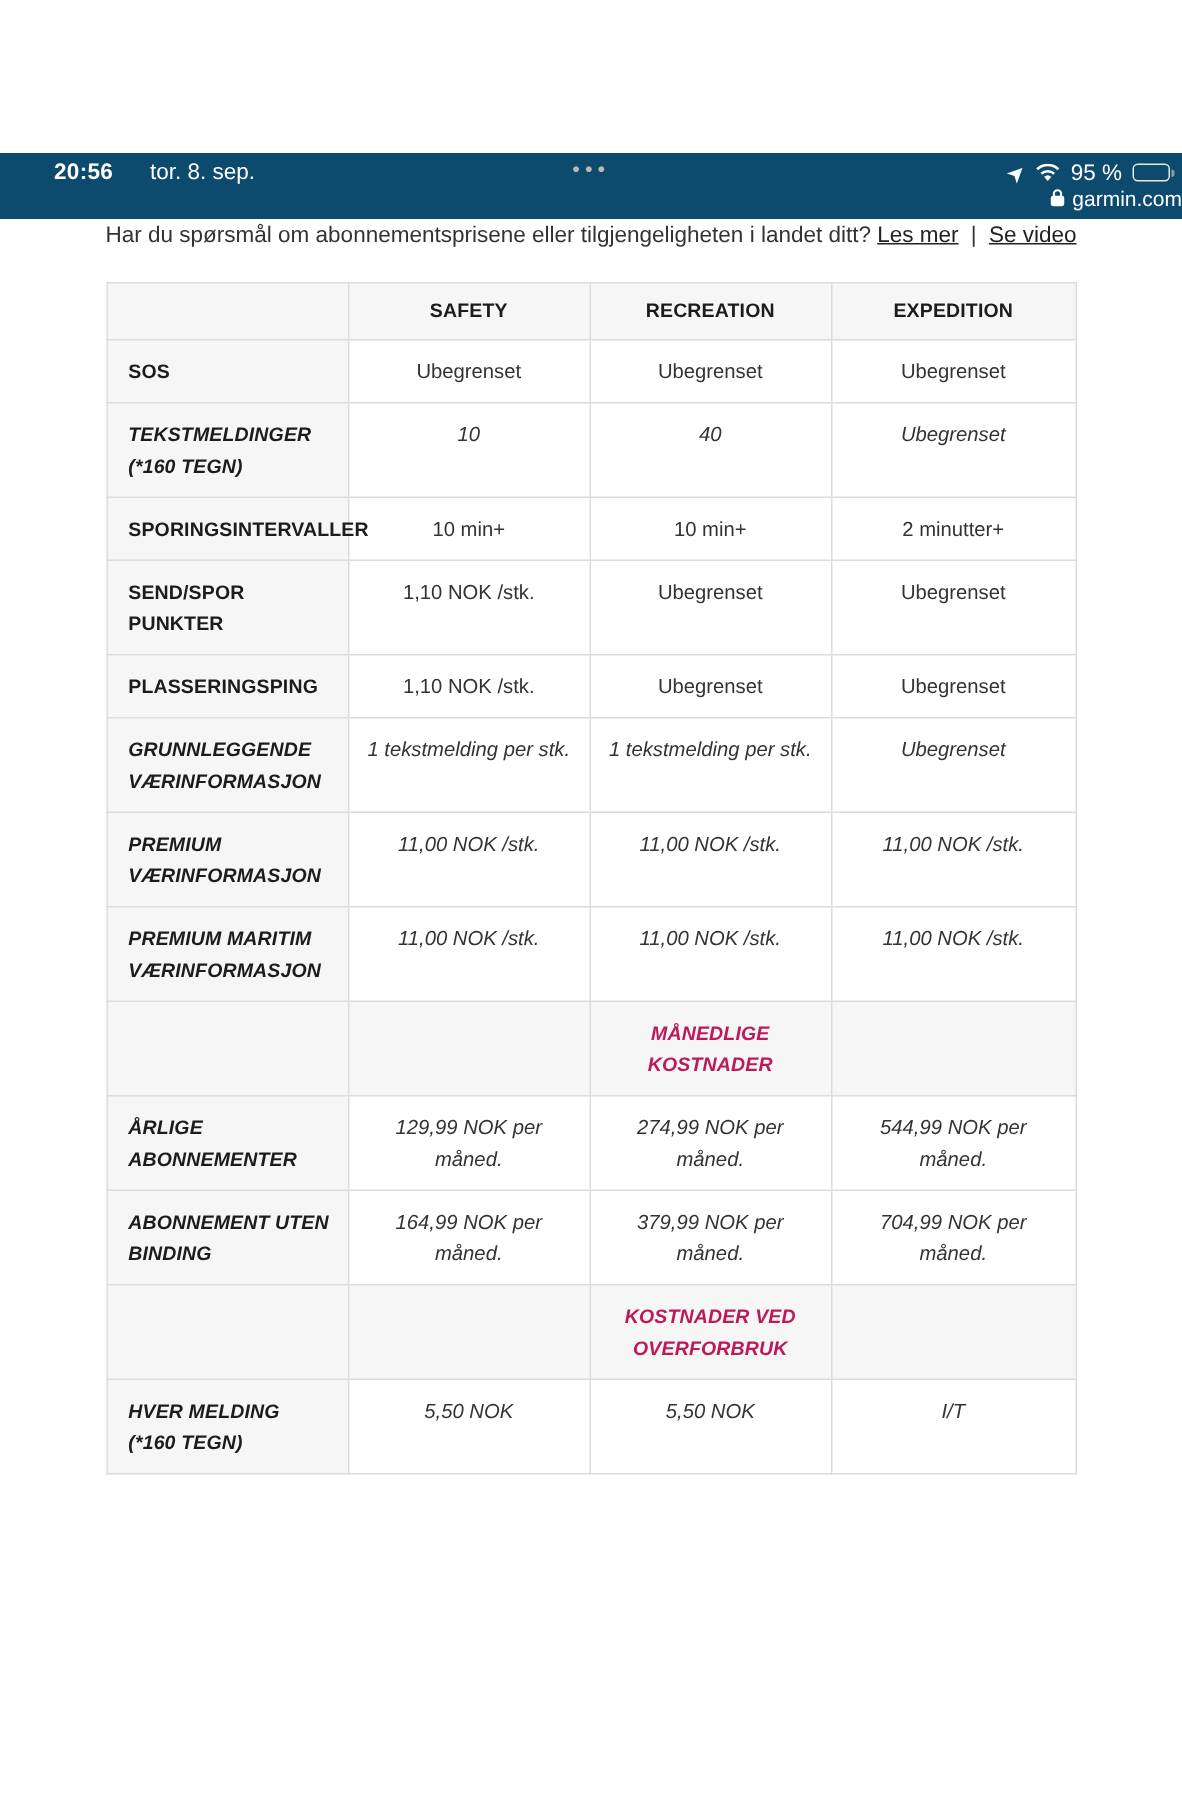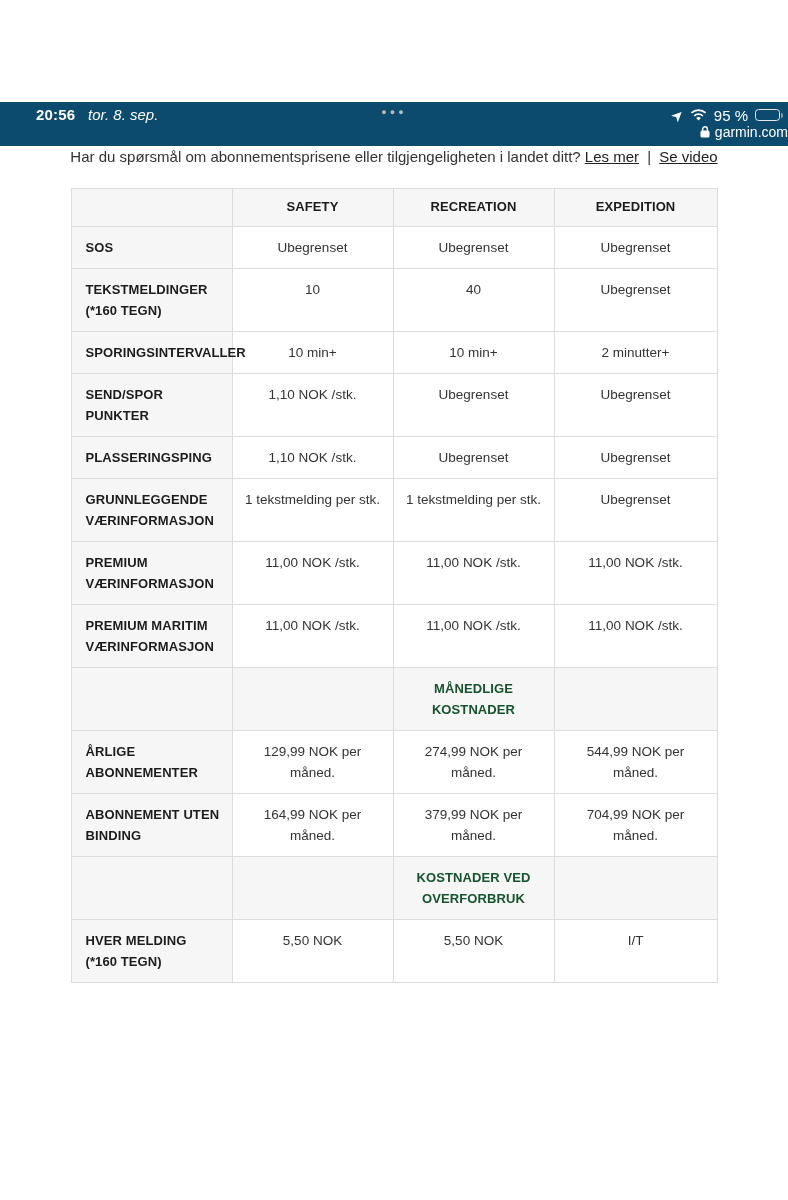--- a/index.html
+++ b/index.html
@@ -4,21 +4,21 @@
 <style>
   * { margin:0; padding:0; box-sizing:border-box; }
   html,body { width:788px; height:1200px; overflow:hidden; background:#fff;
     font-family:"Liberation Sans", sans-serif; }
   .screen { position:relative; width:788px; height:1200px; background:#fff; }
 
   
   .topbar { position:absolute; top:0; left:0; width:788px; height:44px; background:#0c4a6e; color:#fff; }
   .statusrow { position:absolute; top:3px; left:0; width:100%; height:18px; font-size:15px; font-weight:600; }
   .time { position:absolute; left:36px; top:1px; letter-spacing:.2px; }
-  .date { position:absolute; left:88px; top:1px; font-weight:400;font-style:italic; }
+  .date { position:absolute; left:100px; top:1px; font-weight:400; }
   .dots { position:absolute; left:50%; transform:translateX(-50%); top:2px; color:#b9b9bb; font-size:9px; letter-spacing:3px; }
   .status-right { position:absolute; right:8px; top:0; display:flex; align-items:center; gap:7px; height:20px; }
   .nav-arrow { display:inline-block; font-size:13px; transform:rotate(-45deg); line-height:1; }
   .wifi svg { display:block; }
   .battery-pct { font-size:15px; font-weight:400; }
   .battery { position:relative; width:25px; height:12px; border:1px solid #e8e8e8; border-radius:3.5px; padding:1px; }
   .battery .fill { height:100%; width:95%; background:#fff; border-radius:1.5px; }
   .battery .nub { position:absolute; right:-4px; top:3px; width:2.5px; height:5px; background:#9a9a9c; border-radius:0 2px 2px 0; }
   .urlrow { position:absolute; top:22px; left:0; width:100%; text-align:right; font-size:14px; color:#fff; }
   .urlrow .lock { display:inline-block; vertical-align:-1px; margin-right:5px; }
@@ -35,22 +35,22 @@
   table.pricing col.c0 { width:161px; }
   table.pricing col.c1, table.pricing col.c2 { width:161px; }
   table.pricing col.c3 { width:163px; }
   table.pricing th, table.pricing td { border:1px solid #dcdcdc; vertical-align:top; }
   table.pricing th { height:38px; background:#f6f6f6; font-size:13px; font-weight:700; color:#1c1c1c;
     text-align:center; padding:10px 16px; letter-spacing:.1px; }
   td.rowlabel { background:#f6f6f6; font-size:13px; font-weight:700; color:#1c1c1c;
     text-align:left; padding:10px 12px 10px 14px; line-height:21px; letter-spacing:.1px; }
   td.val { background:#fff; font-size:13.5px; color:#333; text-align:center; padding:10px 8px; line-height:21px; }
   tr.section td { background:#f6f6f6; }
-  tr.section td.val { font-weight:700; color:#14532d; font-size:13px; letter-spacing:.1px; }
-  tr.h40 { height:40px;padding-left:13px; } tr.h60 { height:60px; }
+  tr.section td.val { font-weight:700; color:#be185d; font-size:13px; letter-spacing:.1px; }
+  tr.h40 { height:40px;padding-left:13px; } tr.h60 { height:60px;font-style:italic; }
 </style>
 </head>
 <body>
 
 <div class="screen">
 
   <div class="topbar">
     <div class="statusrow">
       <span class="time">20:56</span>
       <span class="date">tor. 8. sep.</span>

